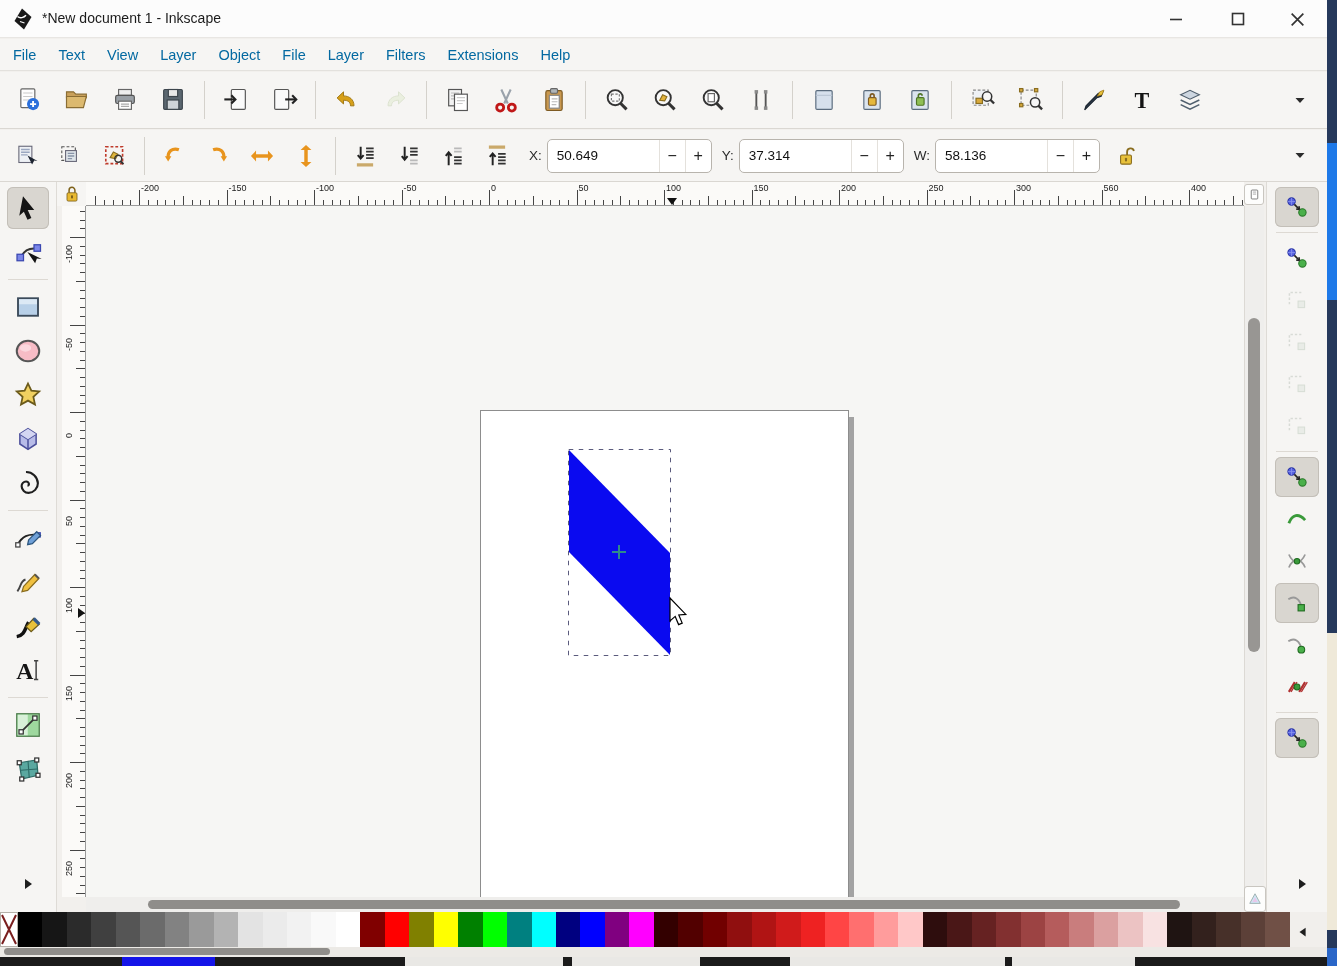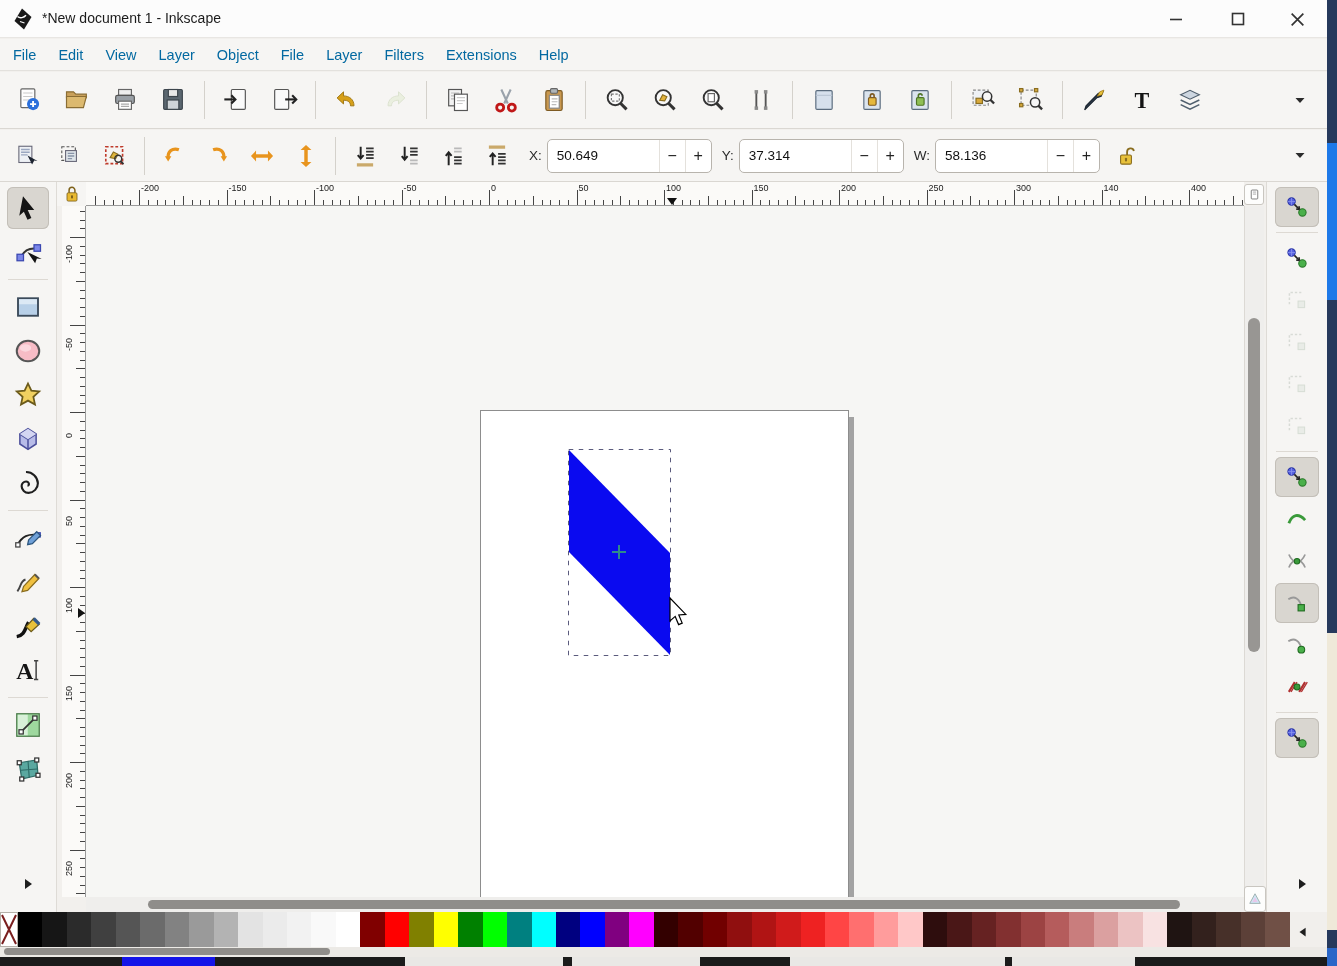--- a/index.html
+++ b/index.html
@@ -114,21 +114,21 @@
   </div>
   <div class="win-btn" id="btn-close">
     <svg width="17" height="17" viewBox="0 0 16 16">
         <path d="M2.5 2.5l11 11M13.5 2.5l-11 11" stroke="#333" stroke-width="1.6"></path>
       </svg>
   </div>
 </div>
 
 <div id="menubar">
     <span class="menu-item">File</span>
-    <span class="menu-item">Edit</span>
+    <span class="menu-item">Text</span>
     <span class="menu-item">View</span>
     <span class="menu-item">Layer</span>
     <span class="menu-item">Object</span>
     <span class="menu-item">File</span>
     <span class="menu-item">Layer</span>
     <span class="menu-item">Filters</span>
     <span class="menu-item">Extensions</span>
     <span class="menu-item">Help</span>
   </div>
 
@@ -668,21 +668,21 @@
     <div class="hlabel" style="left: 142.5px;">-150</div>
     <div class="hlabel" style="left: 230px;">-100</div>
     <div class="hlabel" style="left: 317.5px;">-50</div>
     <div class="hlabel" style="left: 405px;">0</div>
     <div class="hlabel" style="left: 492.5px;">50</div>
     <div class="hlabel" style="left: 580px;">100</div>
     <div class="hlabel" style="left: 667.5px;">150</div>
     <div class="hlabel" style="left: 755px;">200</div>
     <div class="hlabel" style="left: 842.5px;">250</div>
     <div class="hlabel" style="left: 930px;">300</div>
-    <div class="hlabel" style="left: 1017.5px;">140</div>
+    <div class="hlabel" style="left: 1017.5px;">560</div>
     <div class="hlabel" style="left: 1105px;">400</div>
     <div id="hmarker" style="left: 581px;"></div>
   </div>
 <div id="vruler">
     <div class="vtick" style="top: 4.75px; width: 5px;"></div>
     <div class="vtick" style="top: 13.5px; width: 5px;"></div>
     <div class="vtick" style="top: 22.25px; width: 5px;"></div>
     <div class="vtick" style="top: 31px; width: 15px;"></div>
     <div class="vtick" style="top: 39.75px; width: 5px;"></div>
     <div class="vtick" style="top: 48.5px; width: 5px;"></div>

